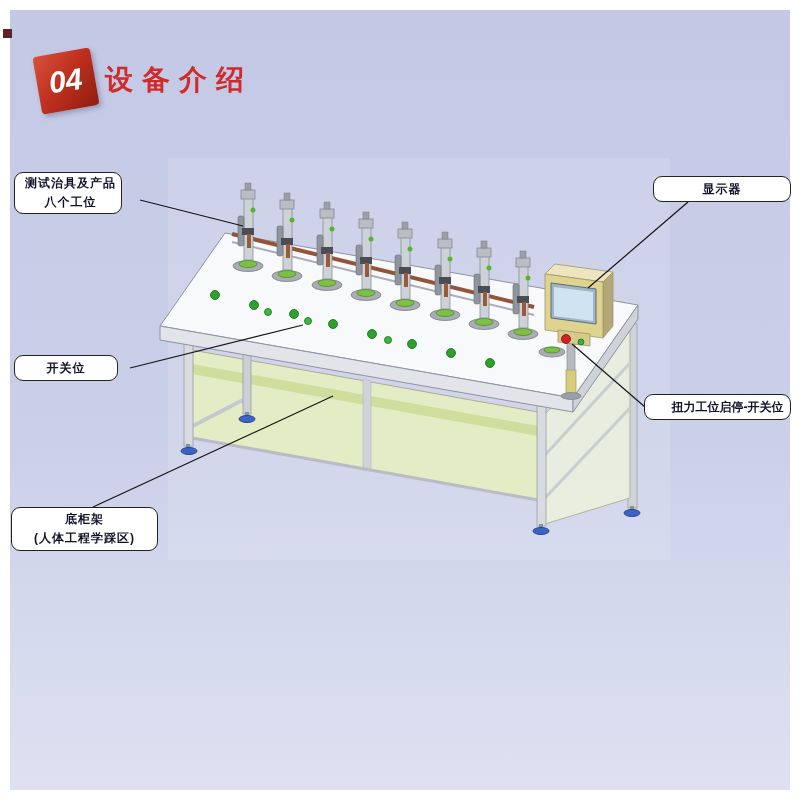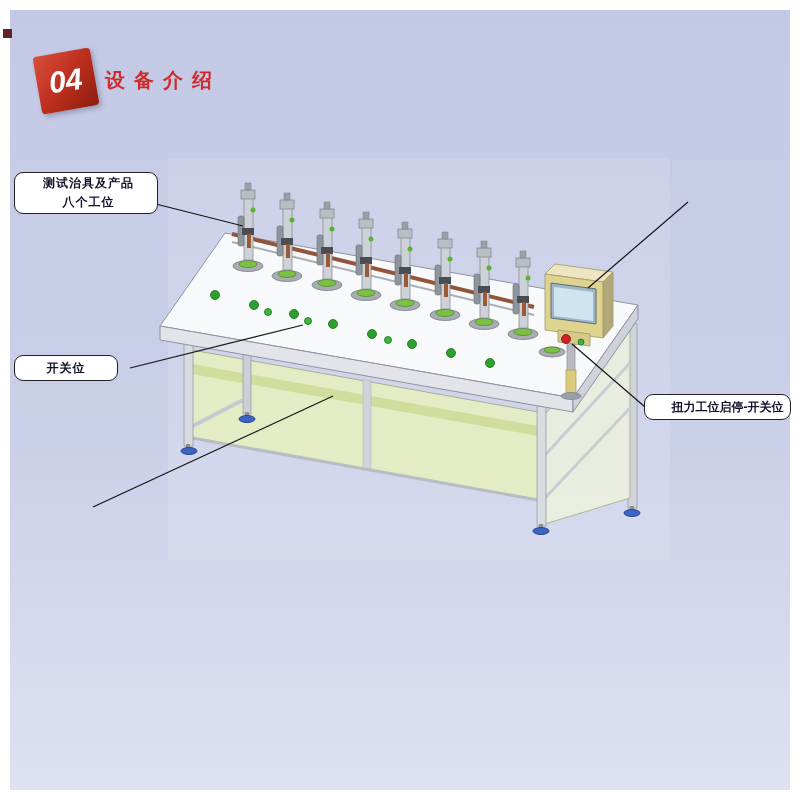--- a/index.html
+++ b/index.html
@@ -19,30 +19,30 @@
     background:linear-gradient(135deg,#d8503c 0%,#c0311f 45%,#8f1d10 100%);
     transform:rotate(-10deg);border-radius:4px;
     display:flex;align-items:center;justify-content:center;
     box-shadow:2px 3px 5px rgba(60,60,90,.35);
   }
   .badge span{
     color:#ffffff;font-size:30px;font-weight:bold;font-style:italic;transform:rotate(2deg);
   }
   .page-title{
     position:absolute;left:95px;top:50px;height:40px;line-height:40px;
-    color:#cf2b2b;font-size:20px;font-weight:600;letter-spacing:9px;margin:0;
+    color:#cf2b2b;font-size:28px;font-weight:600;letter-spacing:9px;margin:0;
   }
   .diagram-svg{position:absolute;left:0;top:0;width:780px;height:780px;}
   .callout{
     position:absolute;background:#ffffff;border:1px solid #222222;border-radius:9px;
     color:#101028;font-size:12px;font-weight:bold;text-align:center;
     white-space:pre-line;line-height:1.55;display:flex;align-items:center;justify-content:center;
     padding:2px 4px;box-sizing:border-box;letter-spacing:1px;
   }
-  .co-fixtures{left:4px;top:162px;width:144px;height:42px;padding-left:9px;}
+  .co-fixtures{left:4px;top:162px;width:108px;height:42px;padding-left:9px;}
   .co-display{left:643px;top:166px;width:138px;height:26px;}
   .co-switch{left:4px;top:345px;width:104px;height:26px;}
   .co-torque{left:634px;top:384px;width:147px;height:26px;letter-spacing:0;padding-left:24px;}
   .co-base{left:1px;top:497px;width:147px;height:44px;}
 </style>
 </head>
 <body>
 
 <div class="slide">
 
@@ -158,18 +158,21 @@
     </g>
   </svg>
 
   <div class="badge">
     <span>04</span>
   </div>
   <h1 class="page-title">设备介绍</h1>
 
   <div class="callout co-fixtures">测试治具及产品
 八个工位</div>
+  <div class="callout co-display">显示器</div>
   <div class="callout co-switch">开关位</div>
   <div class="callout co-torque">扭力工位启停-开关位</div>
+  <div class="callout co-base">底柜架
+(人体工程学踩区)</div>
 
 </div>
 
 <div class="corner-mark"></div>
 
 </body></html>

